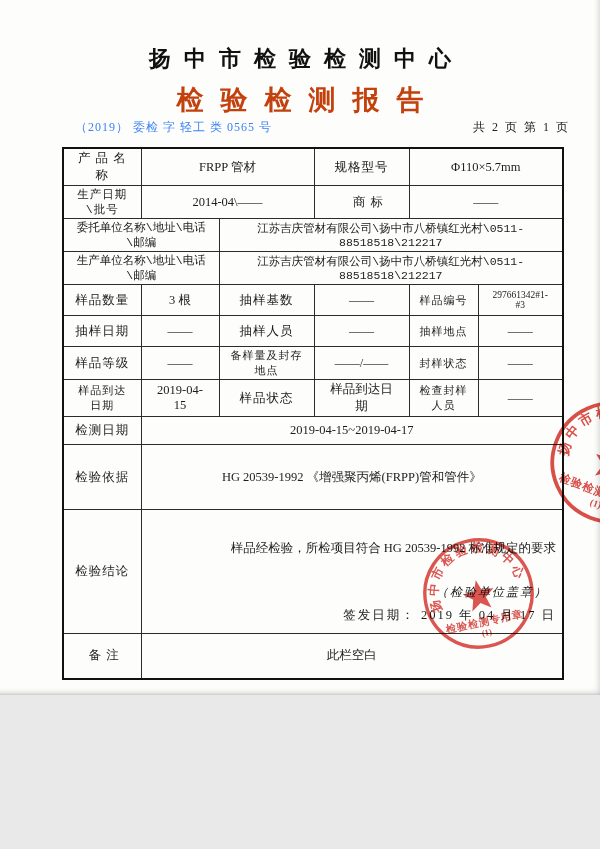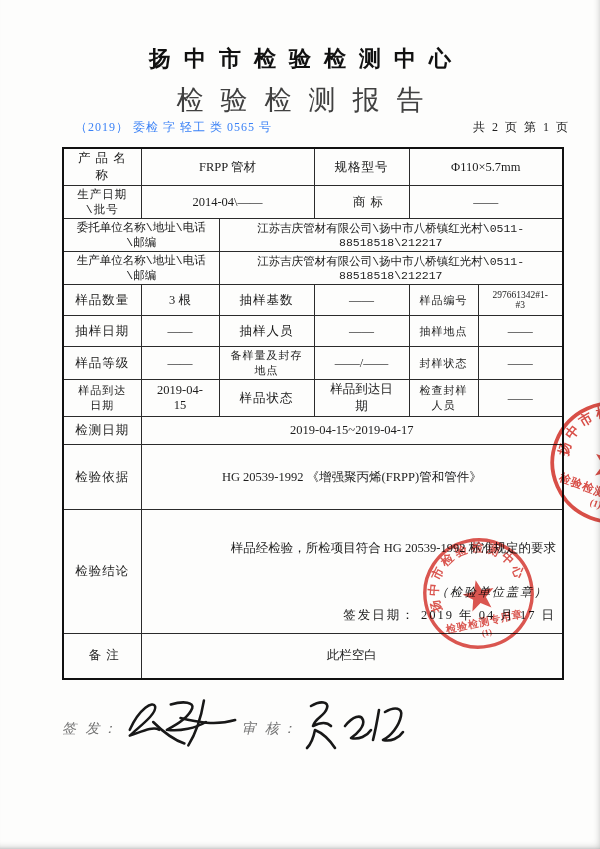--- a/index.html
+++ b/index.html
@@ -1,34 +1,34 @@
 <!DOCTYPE html>
 <html><head>
 <meta charset="utf-8">
 <style>
   * { margin:0; padding:0; box-sizing:border-box; }
   html,body { width:600px; height:849px; overflow:hidden; background:#e9e9e9; }
   .page {
-    position:relative; width:600px; height:849px; background:#fdfdfc;
+    position:relative; width:600px; height:695px; background:#fdfdfc;
     font-family:"Liberation Serif","DejaVu Serif",serif; color:#1c1c1c;
     overflow:hidden;
   }
   .page::after{
     content:""; position:absolute; inset:0; pointer-events:none;
     box-shadow: inset -4px -5px 7px -4px rgba(0,0,0,.22), inset 0 -2px 3px -2px rgba(0,0,0,.15);
   }
 
   
   .org-title{
     position:absolute; top:44px; left:0; width:100%; text-align:center;
     font-size:22px; font-weight:bold; letter-spacing:13px; text-indent:13px; color:#111;
   }
   .report-title{
     position:absolute; top:82px; left:0; width:100%; text-align:center;
-    font-size:27px; font-weight:normal; letter-spacing:17px; text-indent:17px; color:#404040;
+    font-size:27px; font-weight:bold; letter-spacing:17px; text-indent:17px; color:#c2410c;
   }
   .doc-line{ position:absolute; top:119px; left:75px; font-size:12px; letter-spacing:1px; color:#3b82f6;}
   .page-indicator{ position:absolute; top:119px; right:30px; font-size:12px; letter-spacing:2px; color:#222;}
 
   
   table.report{
     position:absolute; left:62px; top:147px; width:500px;
     border-collapse:collapse; table-layout:fixed;
     border:2px solid #111;
     font-size:12.5px; color:#1c1c1c;

